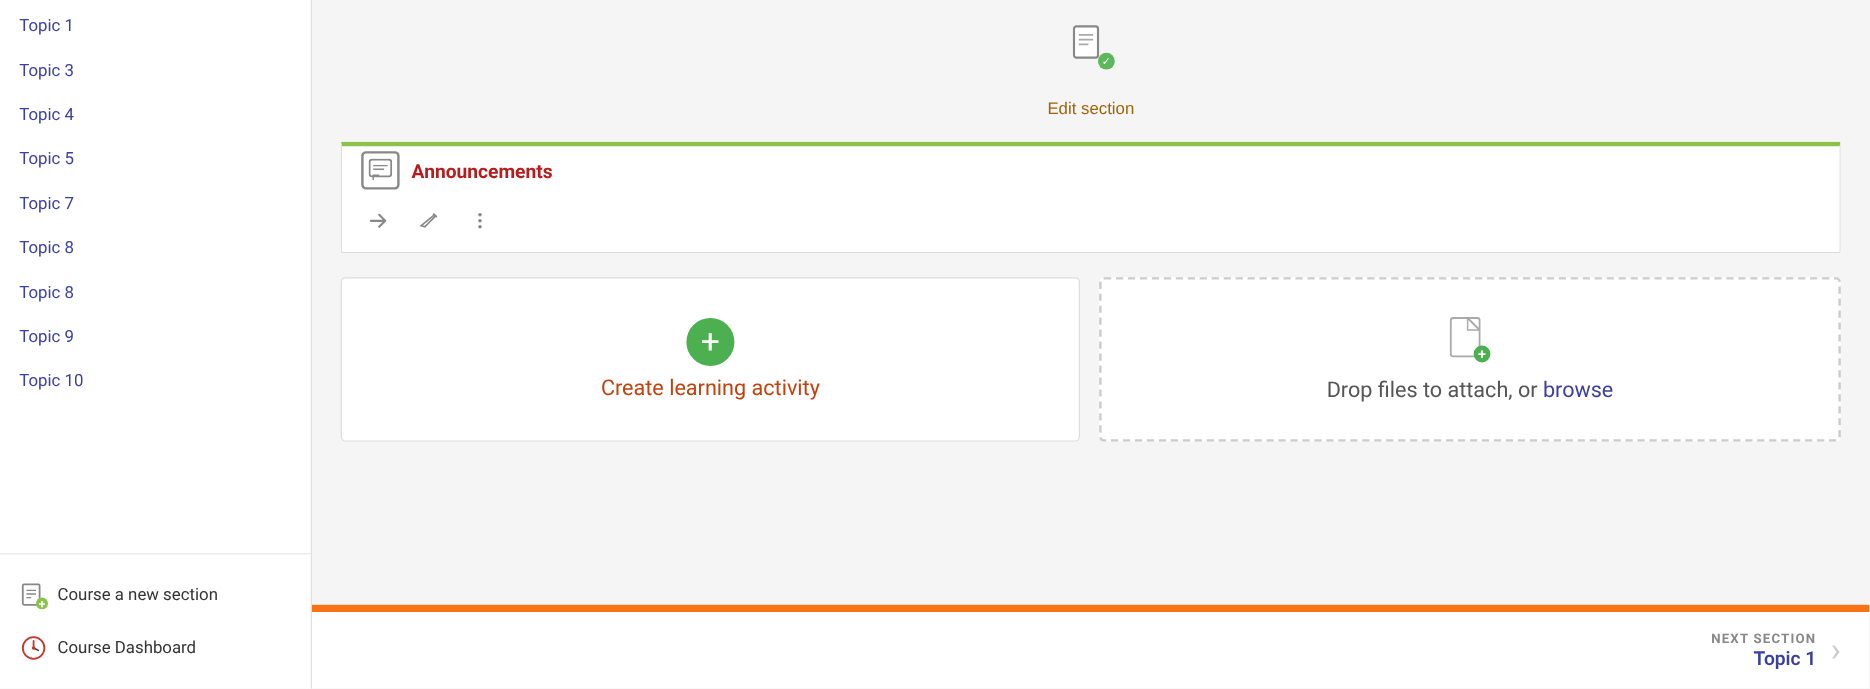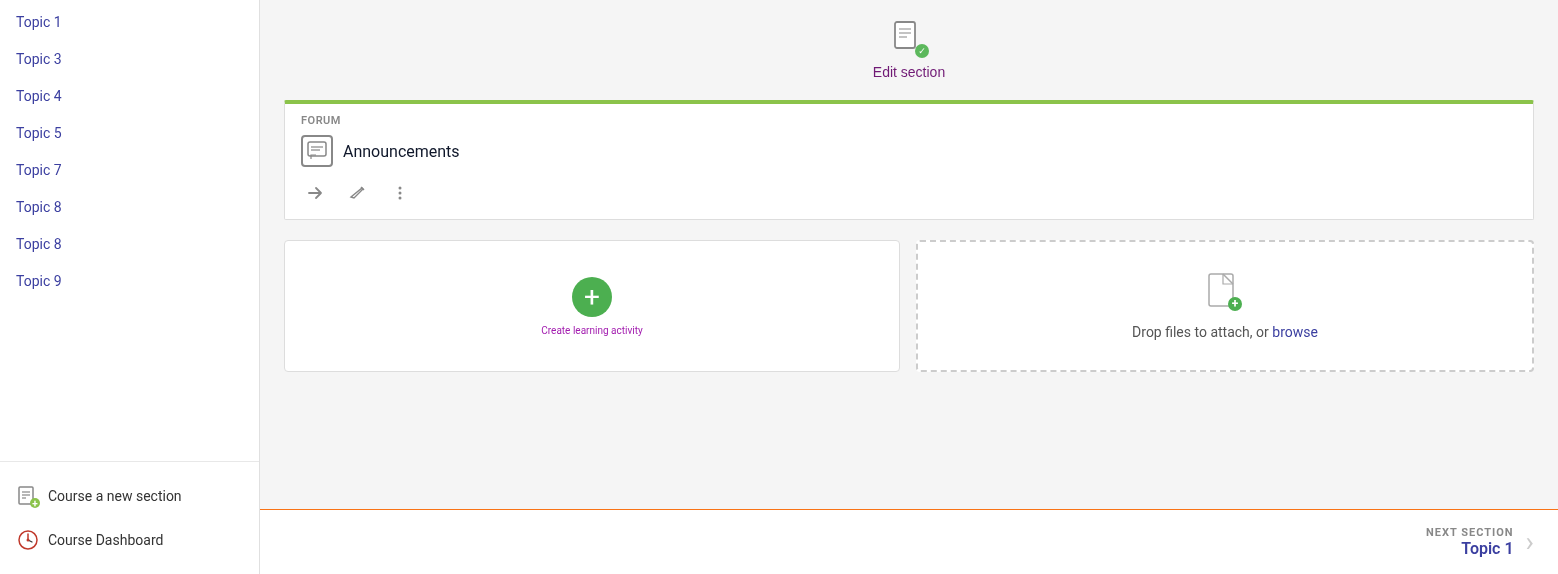--- a/index.html
+++ b/index.html
@@ -84,25 +84,25 @@
     .edit-section-wrap {
       display: flex;
       justify-content: center;
       margin-bottom: 20px;
     }
 
     .edit-section-btn {
       display: flex;
       flex-direction: column;
       align-items: center;
-      gap: 4px;
+      gap: 22px;
       background: none;
       border: none;
       cursor: pointer;
-      color: #701a75;
+      color: #a16207;
       font-size: 14px;
     }
 
     .edit-section-icon {
       position: relative;
       width: 40px;
       height: 40px;
     }
 
     .edit-section-icon svg {
@@ -161,22 +161,22 @@
       display: flex;
       align-items: center;
       justify-content: center;
       color: #888;
       font-size: 16px;
       flex-shrink: 0;
     }
 
     .forum-title {
       font-size: 16px;
-      color: #0f172a;
-      font-weight: 400;
+      color: #b91c1c;
+      font-weight: 700;
     }
 
     .forum-actions {
       display: flex;
       align-items: center;
       gap: 16px;
       padding: 4px 16px 12px;
     }
 
     .forum-action-btn {
@@ -218,22 +218,22 @@
       display: flex;
       align-items: center;
       justify-content: center;
       color: #fff;
       font-size: 28px;
       line-height: 1;
       margin-bottom: 8px;
     }
 
     .create-activity-label {
-      font-size: 10px;
-      color: #a21caf;
+      font-size: 18px;
+      color: #c2410c;
     }
 
     .drop-files-card {
       flex: 1;
       background: #fff;
       border: 2px dashed #ccc;
       border-radius: 4px;
       display: flex;
       flex-direction: column;
       align-items: center;
@@ -241,33 +241,33 @@
       padding: 30px 20px;
       min-height: 110px;
     }
 
     .drop-file-icon {
       position: relative;
       margin-bottom: 8px;
     }
 
     .drop-files-label {
-      font-size: 14px;
+      font-size: 18px;
       color: #555;
     }
 
     .drop-files-label a {
       color: #3b3fa0;
       text-decoration: none;
     }
 
     
     .footer-next {
       background: #fff;
-      border-top: 1px solid #f97316;
+      border-top: 6px solid #f97316;
       padding: 16px 24px;
       display: flex;
       align-items: center;
       justify-content: flex-end;
       gap: 12px;
     }
 
     .next-section-text {
       text-align: right;
     }
@@ -300,20 +300,21 @@
   <div class="sidebar-topics">
 
   <a class="sidebar-topic">Topic 1</a>
       <a class="sidebar-topic">Topic 3</a>
       <a class="sidebar-topic">Topic 4</a>
       <a class="sidebar-topic">Topic 5</a>
       <a class="sidebar-topic">Topic 7</a>
       <a class="sidebar-topic">Topic 8</a>
       <a class="sidebar-topic">Topic 8</a>
       <a class="sidebar-topic">Topic 9</a>
+      <a class="sidebar-topic">Topic 10</a>
     </div>
   <div class="sidebar-bottom">
     <div class="sidebar-action">
       <span class="icon-create-section">
         <svg width="24" height="24" viewBox="0 0 24 24" fill="none">
           <rect x="3" y="3" width="14" height="17" rx="1" stroke="#888" stroke-width="1.5" fill="#fff"></rect>
           <line x1="6" y1="8" x2="14" y2="8" stroke="#888" stroke-width="1.2"></line>
           <line x1="6" y1="11" x2="14" y2="11" stroke="#888" stroke-width="1.2"></line>
           <line x1="6" y1="14" x2="10" y2="14" stroke="#888" stroke-width="1.2"></line>
           <circle cx="19" cy="19" r="5" fill="#8bc34a"></circle>
@@ -348,21 +349,20 @@
             <line x1="8" y1="13" x2="20" y2="13" stroke="#aaa" stroke-width="1.4"></line>
             <line x1="8" y1="17" x2="16" y2="17" stroke="#aaa" stroke-width="1.4"></line>
           </svg>
           <div class="edit-section-badge"></div>
         </div>
         <span>Edit section</span>
       </button>
     </div>
 
     <div class="forum-card">
-      <div class="forum-label">FORUM</div>
       <div class="forum-title-row">
         <div class="forum-chat-icon">
           <svg width="20" height="20" viewBox="0 0 20 20" fill="none">
             <rect x="1" y="1" width="18" height="14" rx="2" stroke="#888" stroke-width="1.5" fill="#fff"></rect>
             <line x1="4" y1="6" x2="16" y2="6" stroke="#888" stroke-width="1.2"></line>
             <line x1="4" y1="9" x2="13" y2="9" stroke="#888" stroke-width="1.2"></line>
             <path d="M4 18 L4 14 L9 14" stroke="#888" stroke-width="1.2" fill="none"></path>
           </svg>
         </div>
         <span class="forum-title">Announcements</span>

